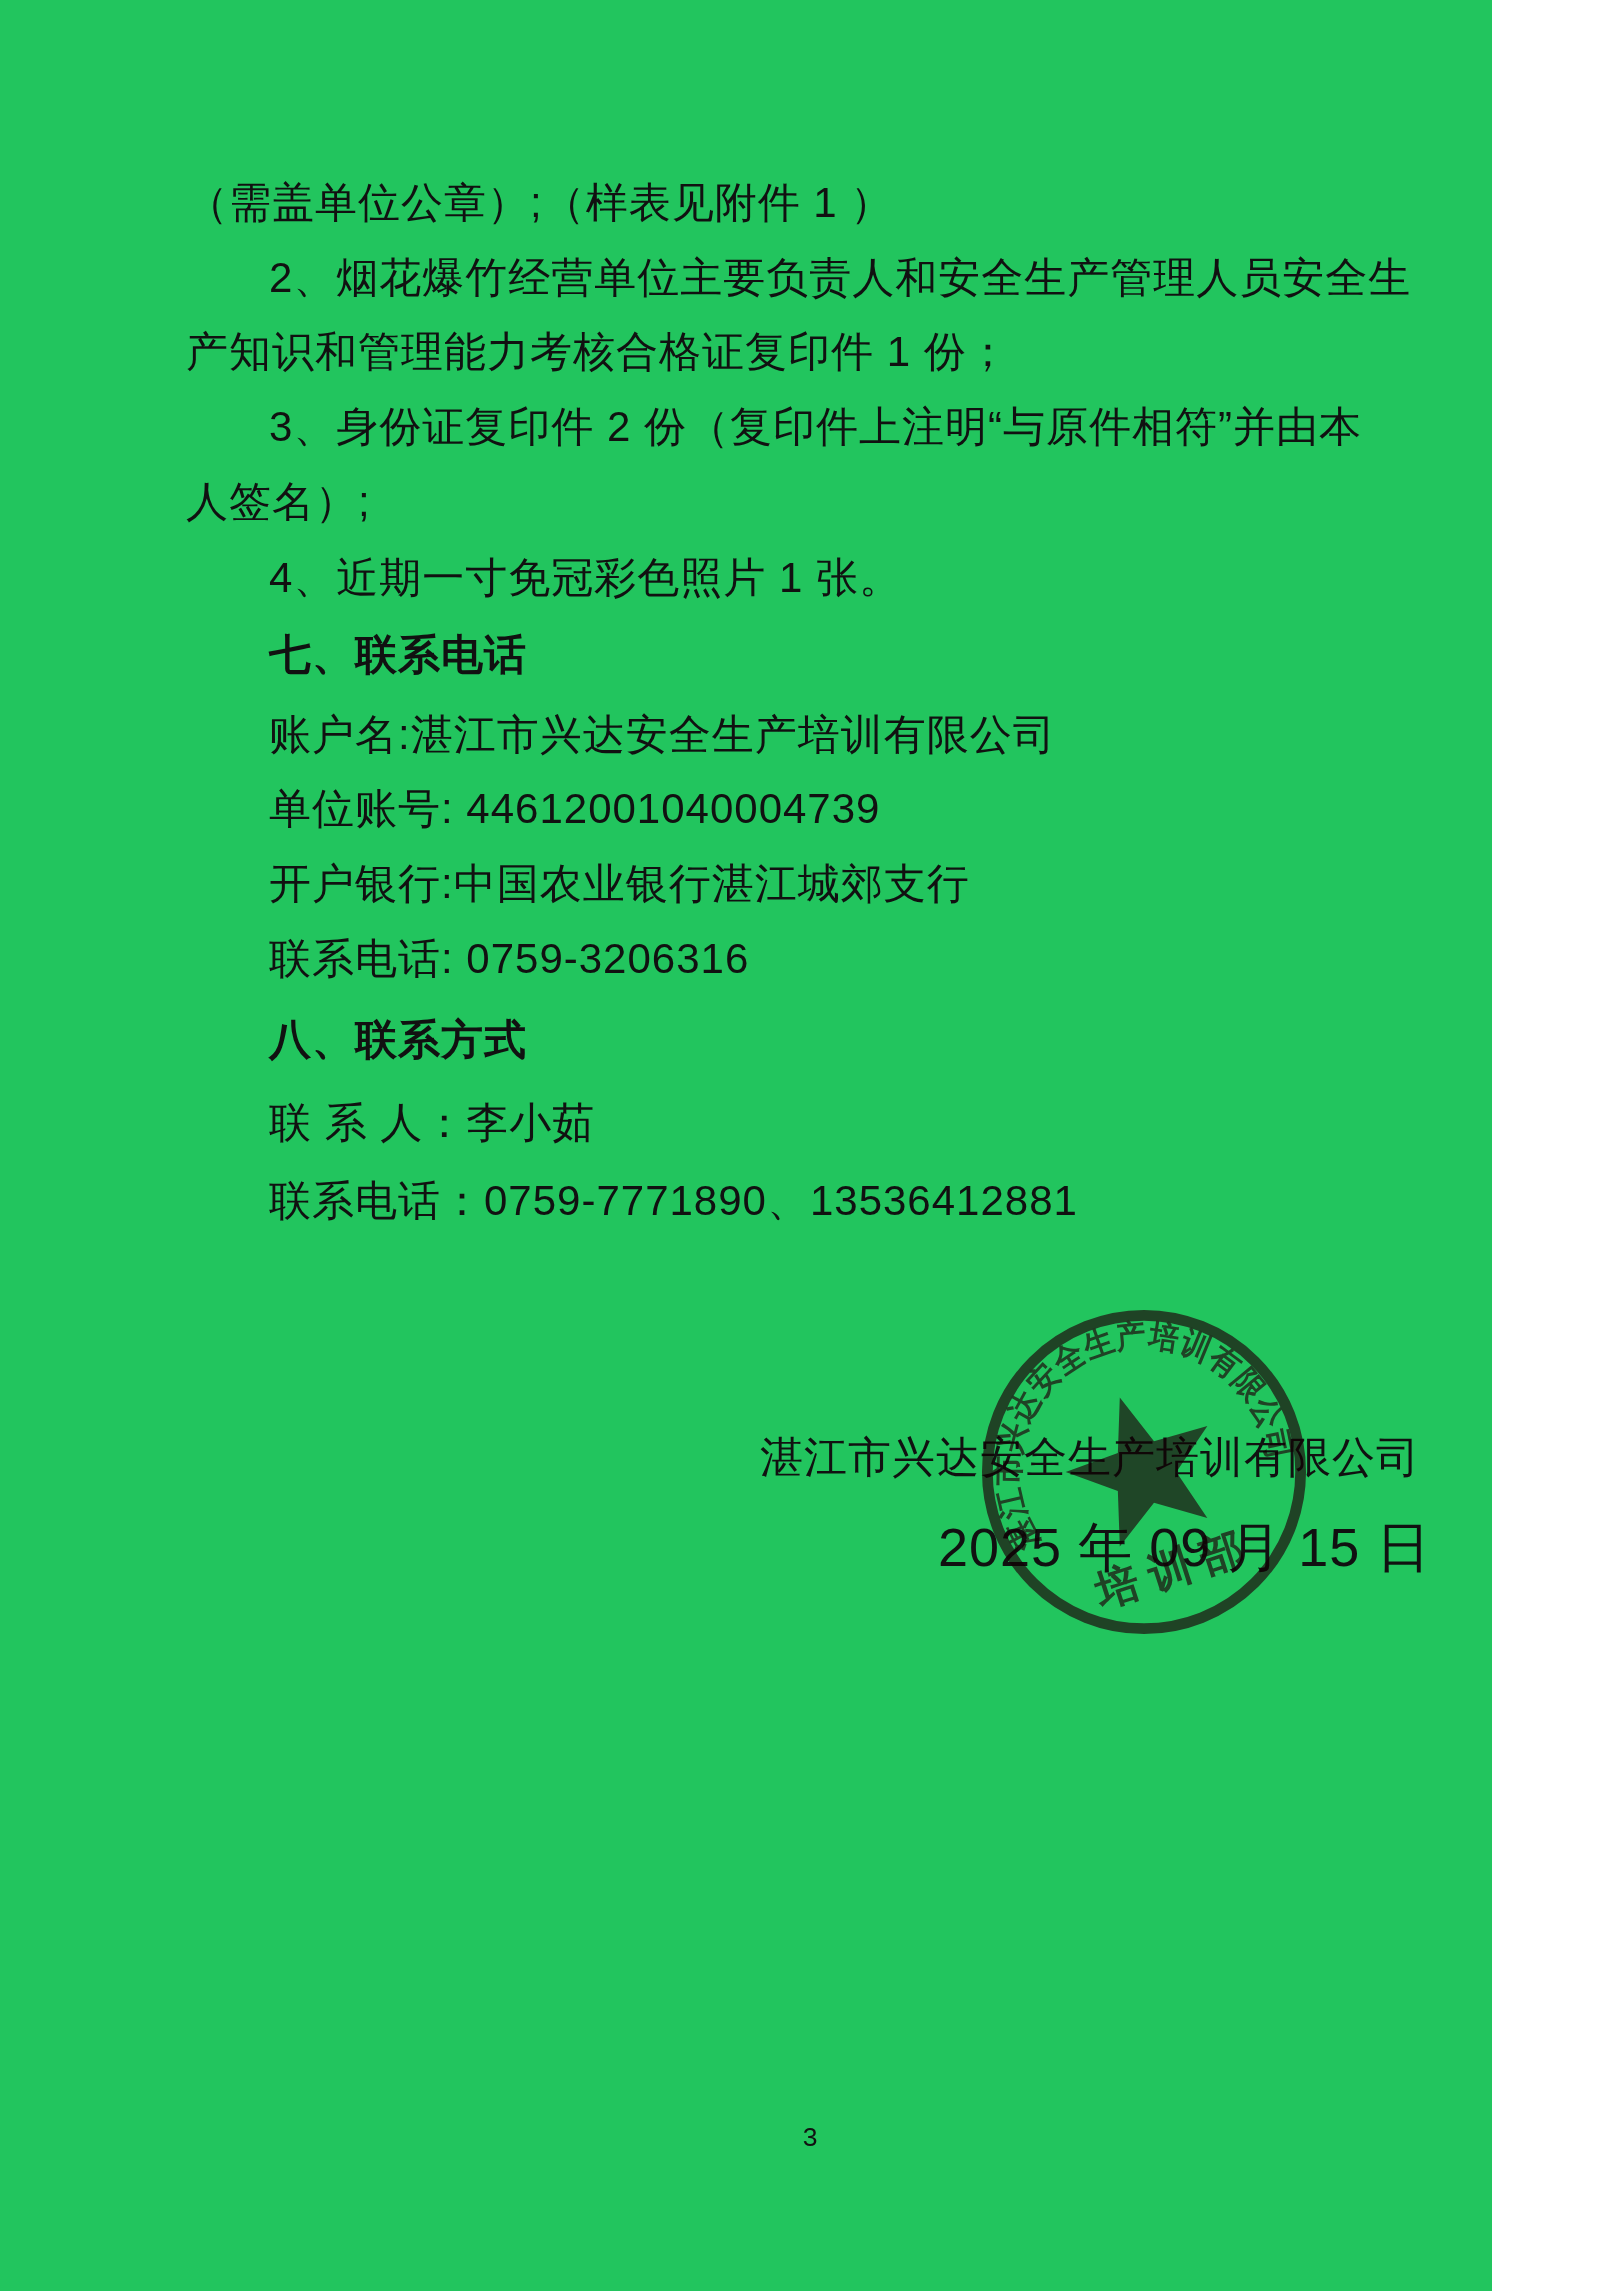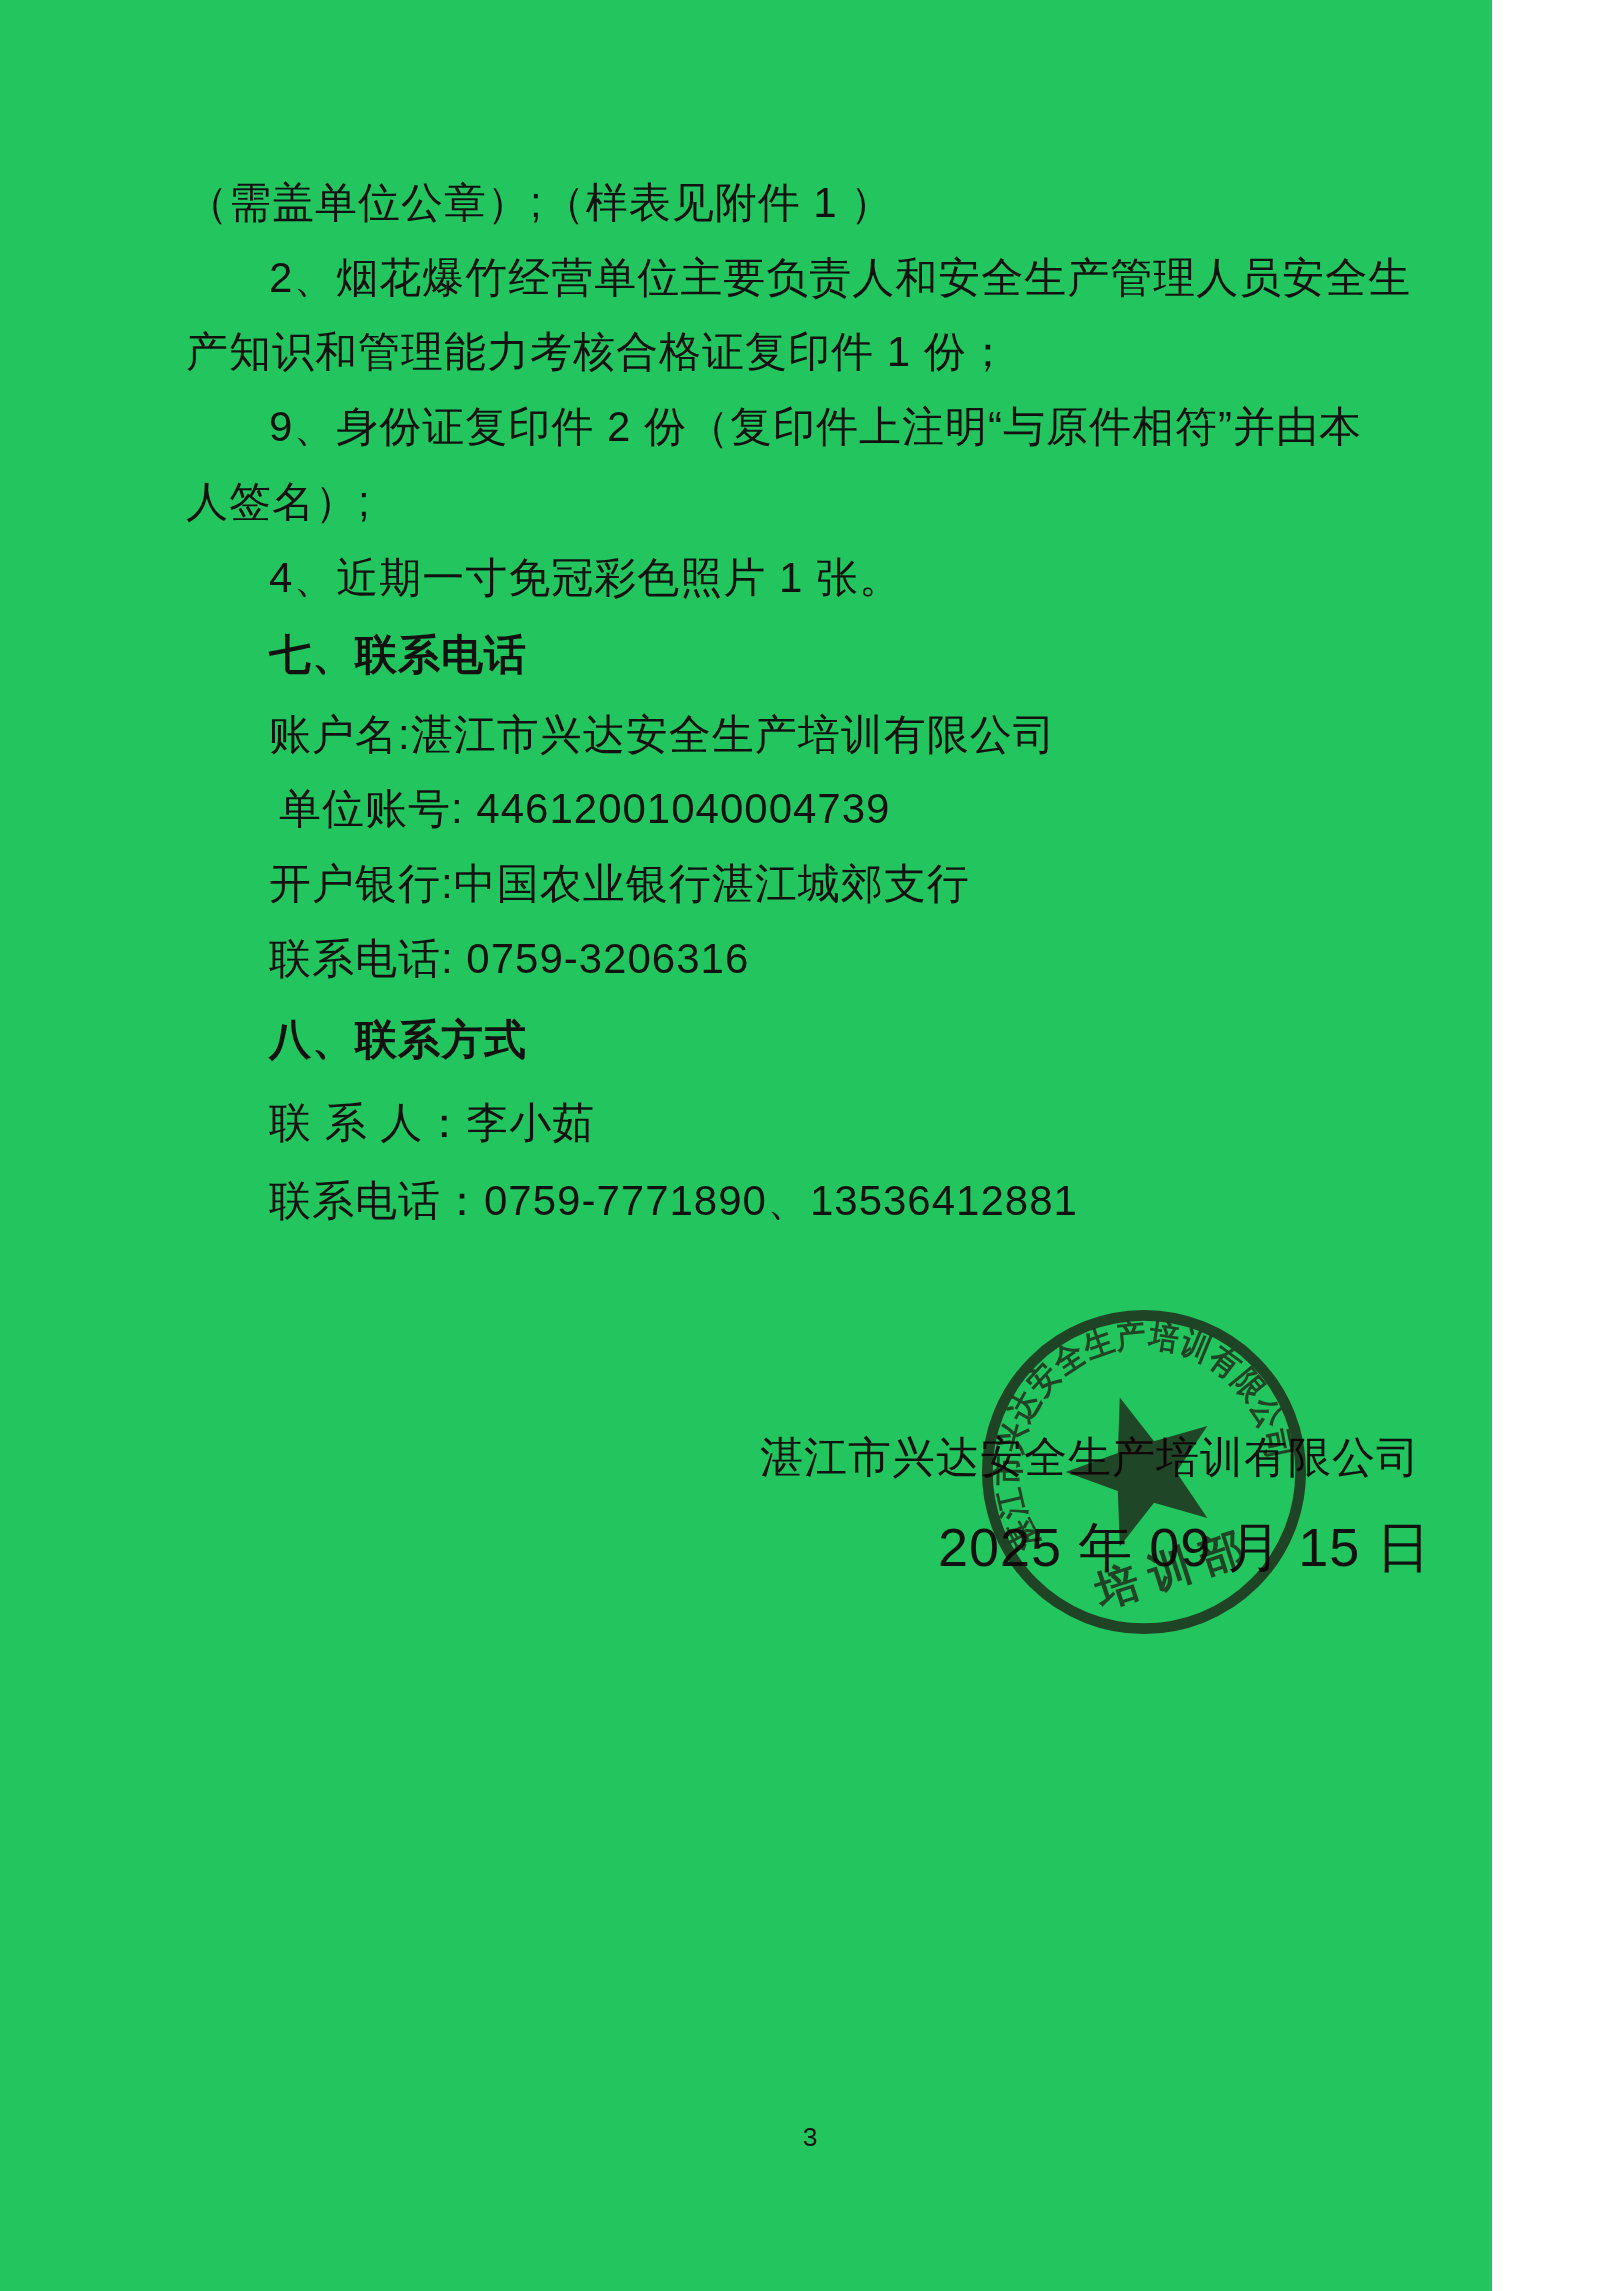--- a/index.html
+++ b/index.html
@@ -52,26 +52,26 @@
   }
 </style>
 </head>
 <body>
 
 <div class="page">
 
   <div class="bline" style="top:178px;left:186px;">（需盖单位公章）;（样表见附件 1 ）</div>
   <div class="bline" style="top:253px;left:269px;">2、烟花爆竹经营单位主要负责人和安全生产管理人员安全生</div>
   <div class="bline" style="top:327px;left:186px;">产知识和管理能力考核合格证复印件 1 份；</div>
-  <div class="bline" style="top:402px;left:269px;">9、身份证复印件 2 份（复印件上注明“与原件相符”并由本</div>
+  <div class="bline" style="top:402px;left:269px;">3、身份证复印件 2 份（复印件上注明“与原件相符”并由本</div>
   <div class="bline" style="top:477px;left:186px;">人签名）;</div>
   <div class="bline" style="top:553px;left:269px;">4、近期一寸免冠彩色照片 1 张。</div>
   <div class="bline bold" style="top:630px;left:269px;">七、联系电话</div>
   <div class="bline" style="top:710px;left:269px;">账户名:湛江市兴达安全生产培训有限公司</div>
-  <div class="bline" style="top:784px;left:269px;margin-left:10px;">单位账号: 44612001040004739</div>
+  <div class="bline" style="top:784px;left:269px;">单位账号: 44612001040004739</div>
   <div class="bline" style="top:859px;left:269px;">开户银行:中国农业银行湛江城郊支行</div>
   <div class="bline" style="top:934px;left:269px;">联系电话: 0759-3206316</div>
   <div class="bline bold" style="top:1015px;left:269px;">八、联系方式</div>
   <div class="bline" style="top:1098px;left:269px;">联 系 人：李小茹</div>
   <div class="bline" style="top:1176px;left:269px;">联系电话：0759-7771890、13536412881</div>
 
   <div class="sig-company">湛江市兴达安全生产培训有限公司</div>
   <div class="sig-date">2025 年 09 月 15 日</div>
 
   <div class="stamp">

